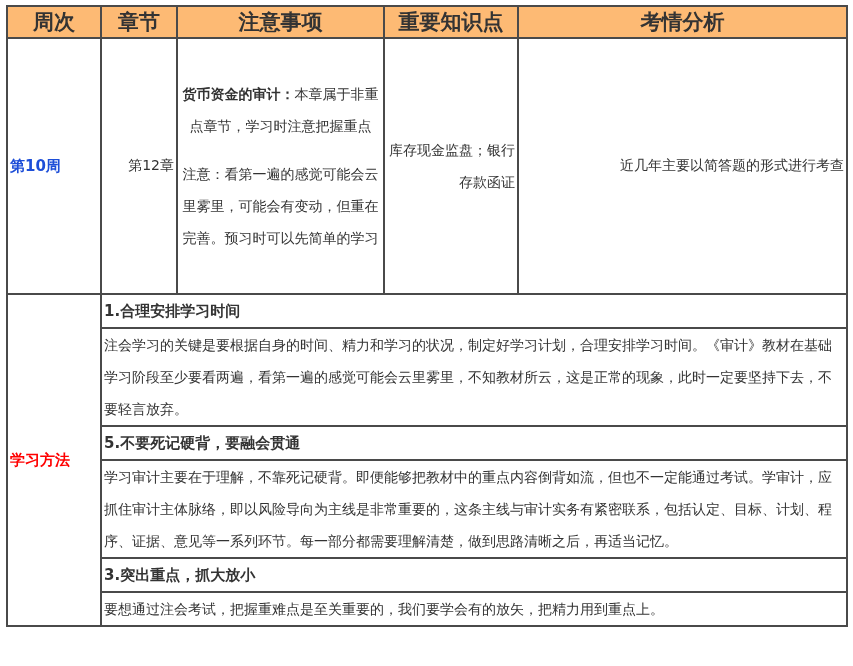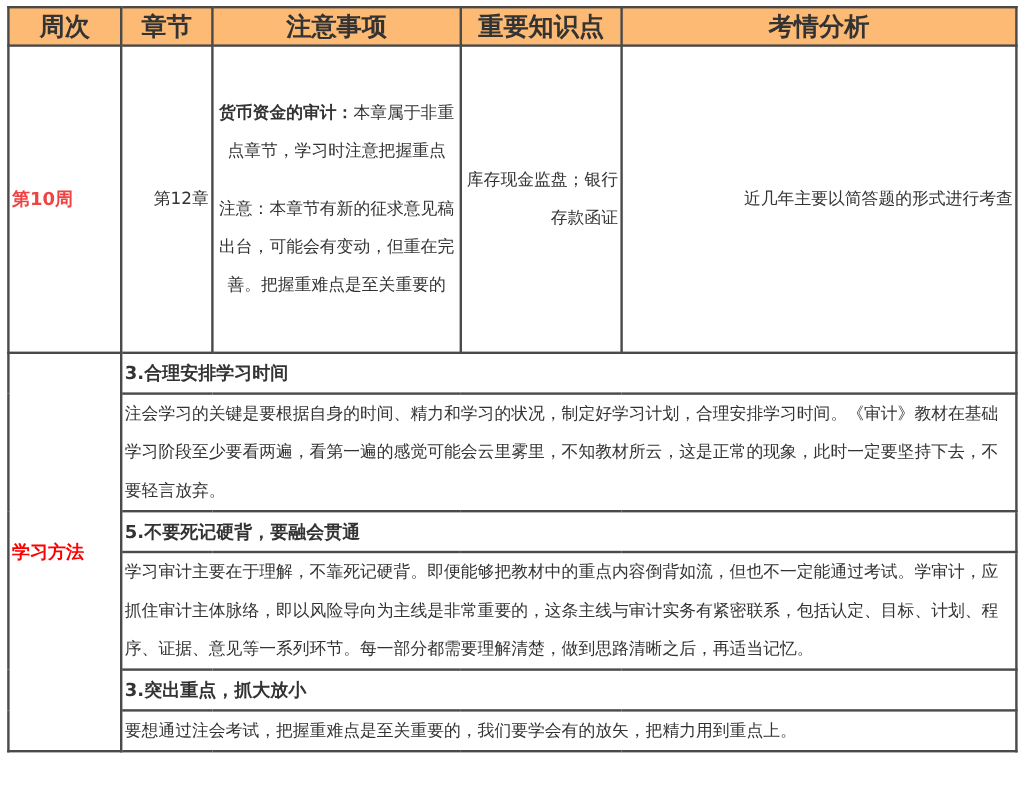--- a/index.html
+++ b/index.html
@@ -2,21 +2,21 @@
 <html><head>
 <meta charset="utf-8">
 <style>
   html, body { margin: 0; padding: 0; background: #ffffff; }
   body { width: 853px; height: 666px; position: relative; overflow: hidden;
          font-family: "DejaVu Sans", "Liberation Sans", sans-serif; color: #333333; }
   table.plan { position: absolute; left: 6px; top: 5px; border-collapse: collapse;
                width: 840px; table-layout: fixed; font-size: 14px; }
   table.plan td, table.plan th { border: 2px solid #4a4a4a; padding: 0 2px; vertical-align: middle; }
   thead th { background: #fdba74; height: 30px; font-weight: bold; font-size: 21px; color: #333; text-align: center; margin-left: 36px; }
-  .week-cell { color: #ef4444; font-weight: bold; font-size: 15px; text-align: left; }
+  .week-cell { color: #1d4ed8; font-weight: bold; font-size: 15px; text-align: left; }
   .chapter-cell { text-align: right; }
   .notes-cell { vertical-align: top; line-height: 32px; text-align: center; padding-top: 2px; }
   .notes-cell p { margin: 0; }
   .notes-cell p + p { margin-top: 16px; }
   .kp-cell { text-align: right; line-height: 32px; }
   .analysis-cell { text-align: right; margin-left: 20px; }
   .method-label { color: #ff0000; font-weight: bold; font-size: 15px; text-align: left; }
   .method-title { font-weight: bold; font-size: 15px; height: 32px; }
   .method-body { line-height: 32px; padding: 0 2px; margin-top: 44px; }
   .bold { font-weight: bold; }
@@ -40,28 +40,28 @@
       <th>重要知识点</th>
       <th>考情分析</th>
     </tr>
   </thead>
   <tbody>
     <tr style="height:256px">
       <td class="week-cell">第10周</td>
       <td class="chapter-cell">第12章</td>
       <td class="notes-cell">
         <p><span class="bold">货币资金的审计：</span><span>本章属于非重点章节，学习时注意把握重点</span></p>
-        <p>注意：本章节有新的征求意见稿出台，可能会有变动，但重在完善。把握重难点是至关重要的</p>
+        <p>注意：看第一遍的感觉可能会云里雾里，可能会有变动，但重在完善。预习时可以先简单的学习</p>
       </td>
       <td class="kp-cell">库存现金监盘；银行存款函证</td>
       <td class="analysis-cell">近几年主要以简答题的形式进行考查</td>
     </tr>
     <tr>
       <td rowspan="6" class="method-label">学习方法</td>
-      <td colspan="4" class="method-title">3.合理安排学习时间</td>
+      <td colspan="4" class="method-title">1.合理安排学习时间</td>
     </tr>
     <tr>
       <td colspan="4" class="method-body">注会学习的关键是要根据自身的时间、精力和学习的状况，制定好学习计划，合理安排学习时间。《审计》教材在基础学习阶段至少要看两遍，看第一遍的感觉可能会云里雾里，不知教材所云，这是正常的现象，此时一定要坚持下去，不要轻言放弃。</td>
     </tr>
     <tr>
       <td colspan="4" class="method-title">5.不要死记硬背，要融会贯通</td>
     </tr>
     <tr>
       <td colspan="4" class="method-body">学习审计主要在于理解，不靠死记硬背。即便能够把教材中的重点内容倒背如流，但也不一定能通过考试。学审计，应抓住审计主体脉络，即以风险导向为主线是非常重要的，这条主线与审计实务有紧密联系，包括认定、目标、计划、程序、证据、意见等一系列环节。每一部分都需要理解清楚，做到思路清晰之后，再适当记忆。</td>
     </tr>

